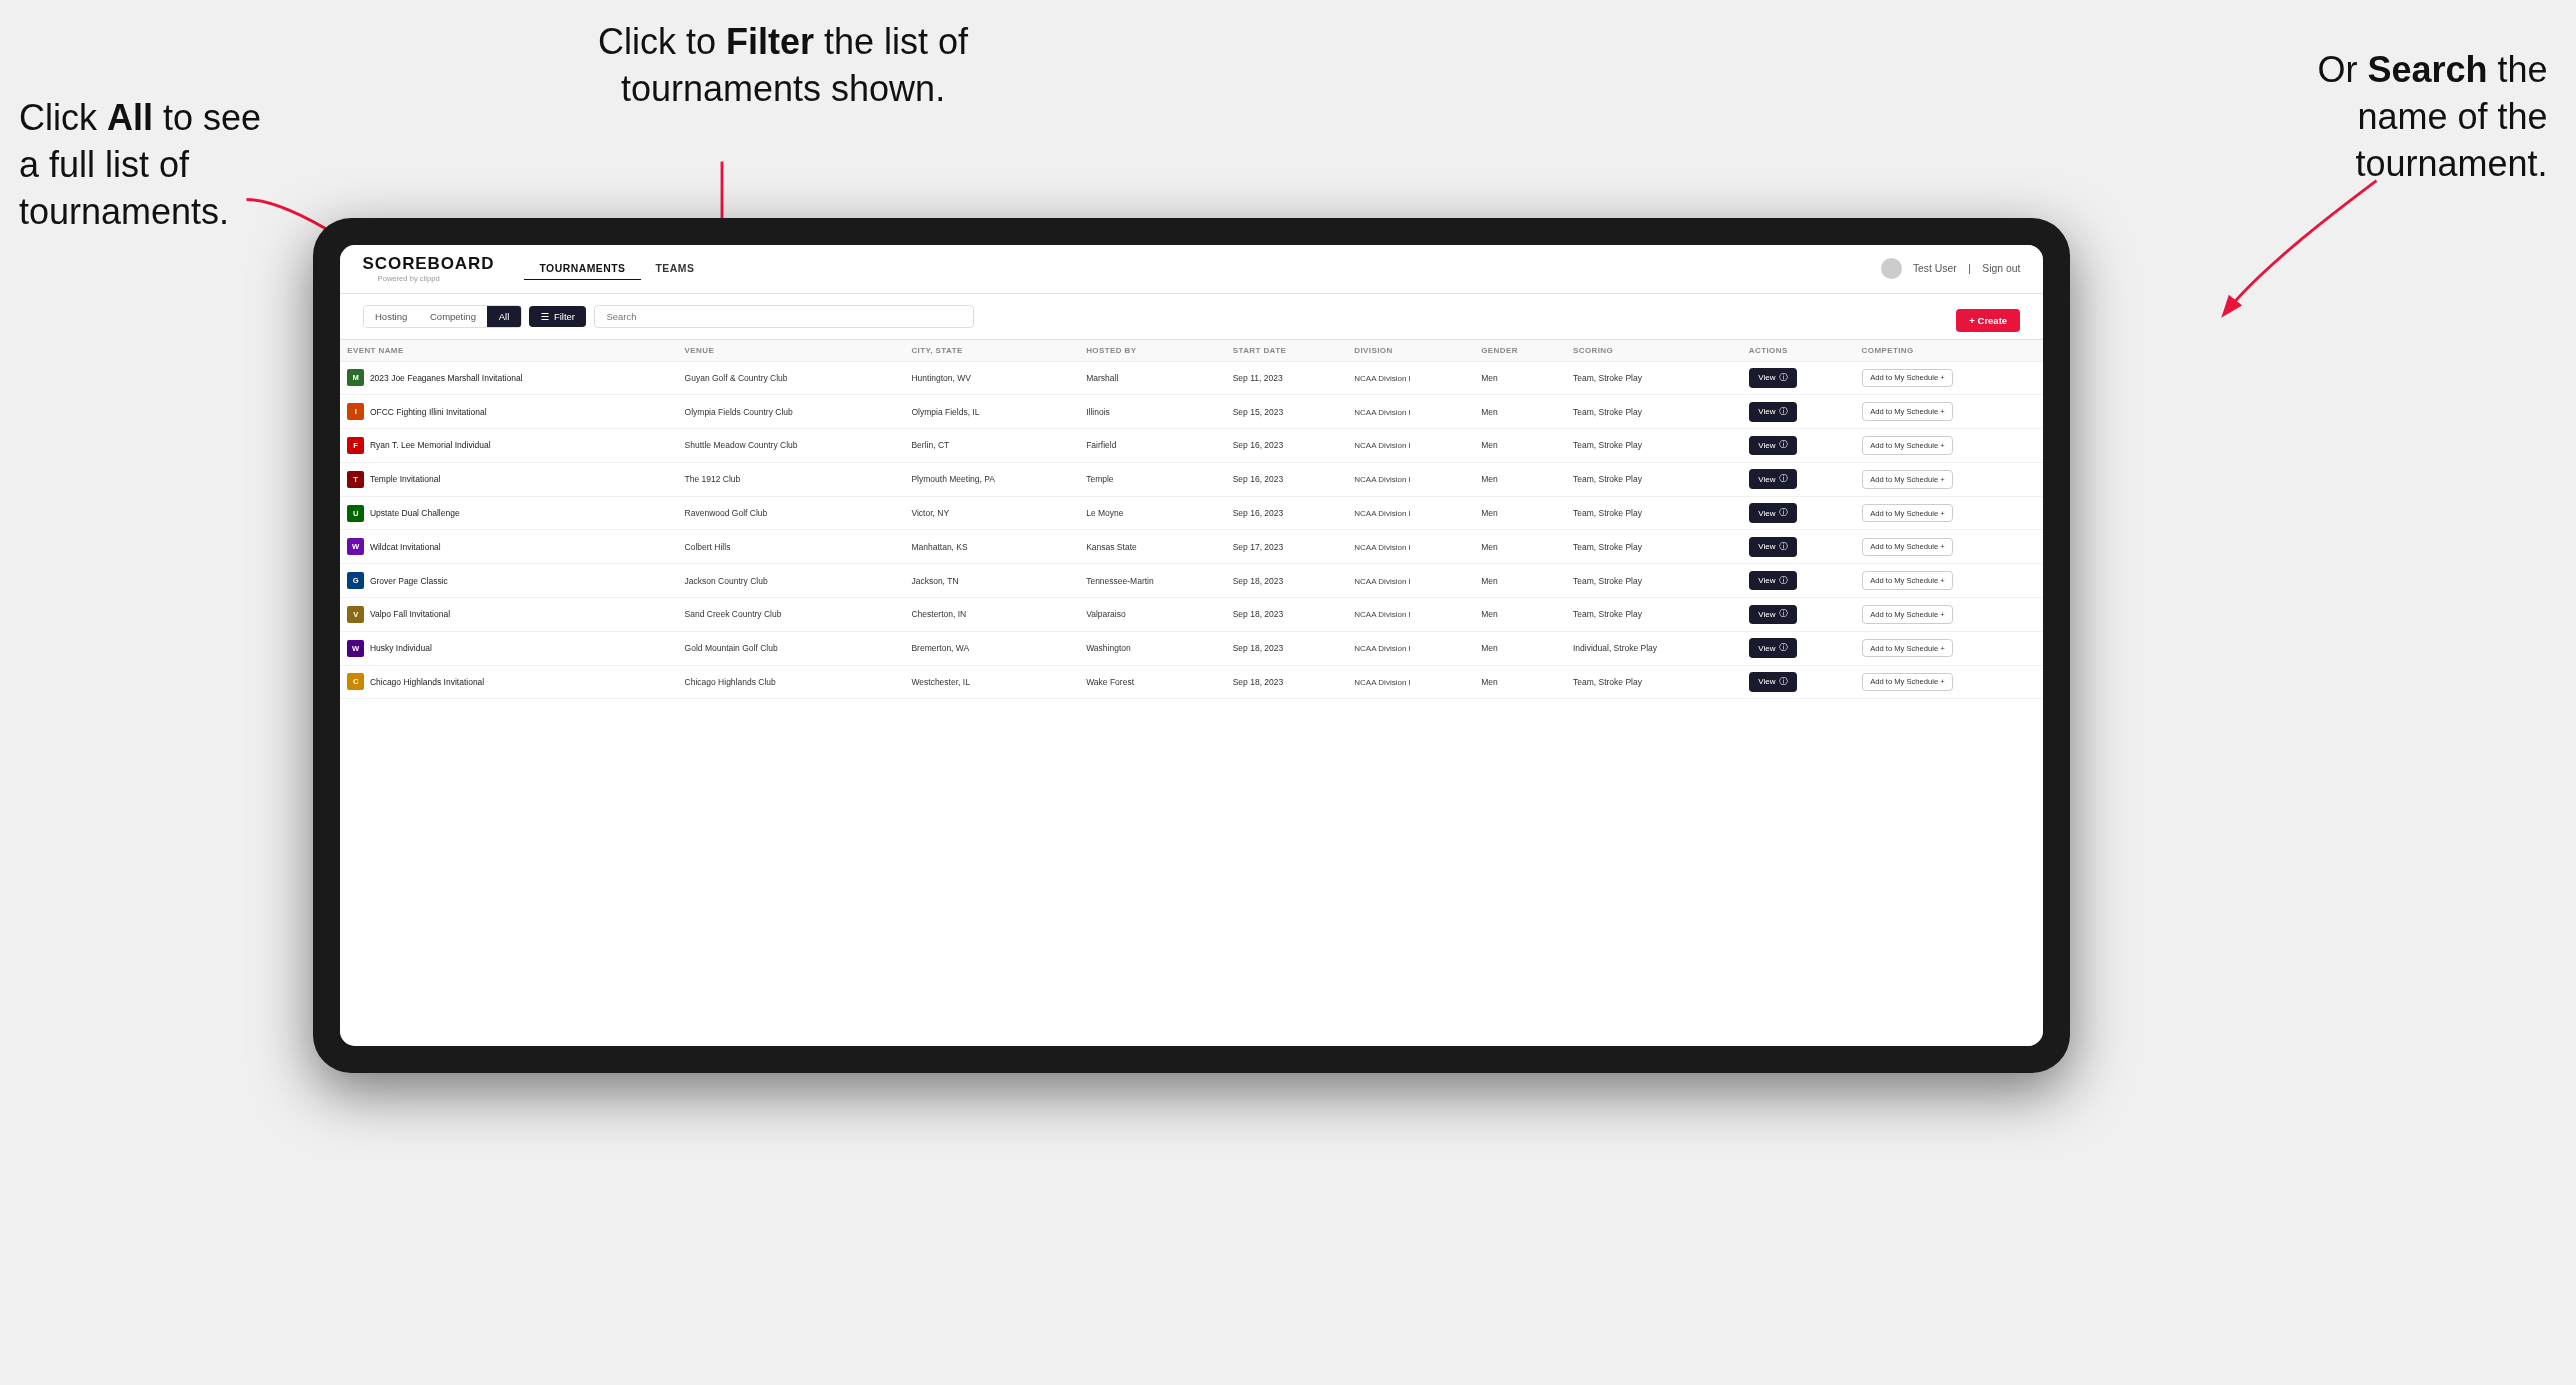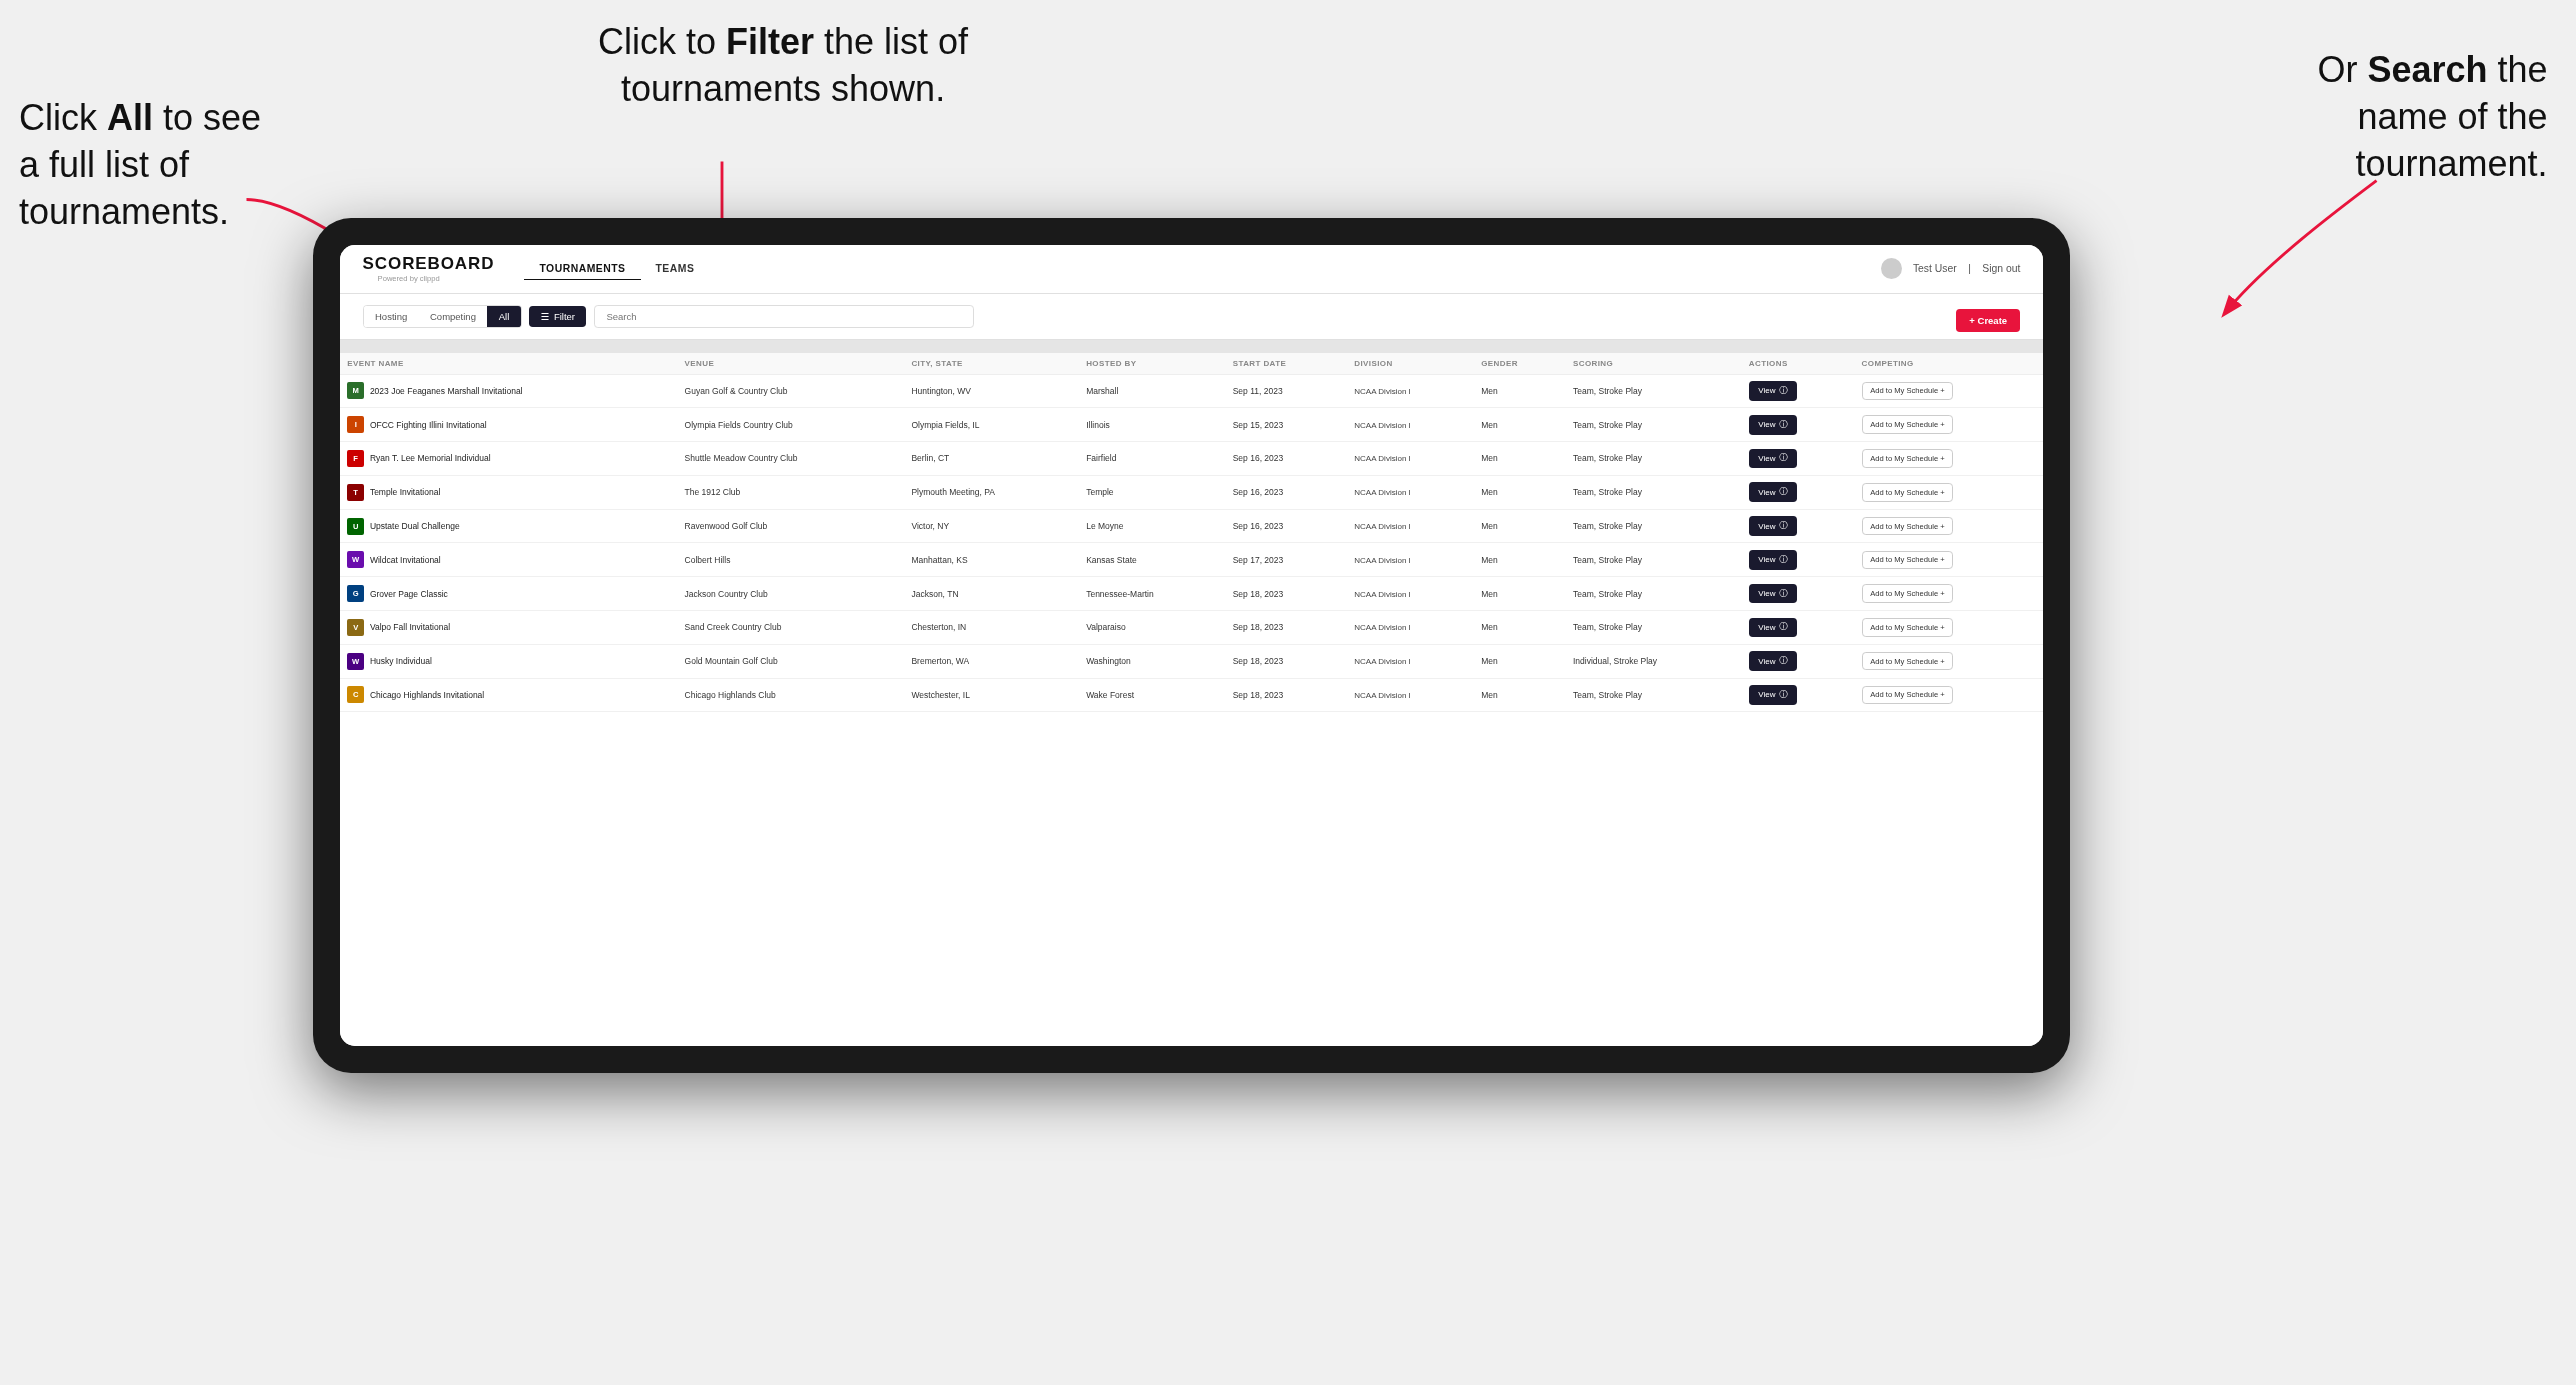--- a/index.html
+++ b/index.html
@@ -34,21 +34,21 @@
       height: 855px;
       background: #1a1a1a;
       border-radius: 38px;
       padding: 26.6px;
       box-shadow: 0 19px 57px rgba(0,0,0,0.5);
     }
 
     .tablet-screen {
       width: 100%;
       height: 100%;
-      background: #e5e5e5;
+      background: #a3a3a3;
       border-radius: 15px;
       overflow: hidden;
       display: flex;
       flex-direction: column;
     }
 
     
     .app-header {
       background: white;
       padding: 9.5px 23px;
@@ -172,21 +172,20 @@
       font-weight: 600;
       cursor: pointer;
       margin-top: 8px;
     }
 
     
     .table-container {
       flex: 1;
       overflow-y: auto;
       background: white;
-      margin-top: 13px;
     }
     table {
       width: 100%;
       border-collapse: collapse;
       font-size: 9px;
     }
     thead th {
       background: #f9f9f9;
       padding: 5.7px 7.6px;
       text-align: left;

